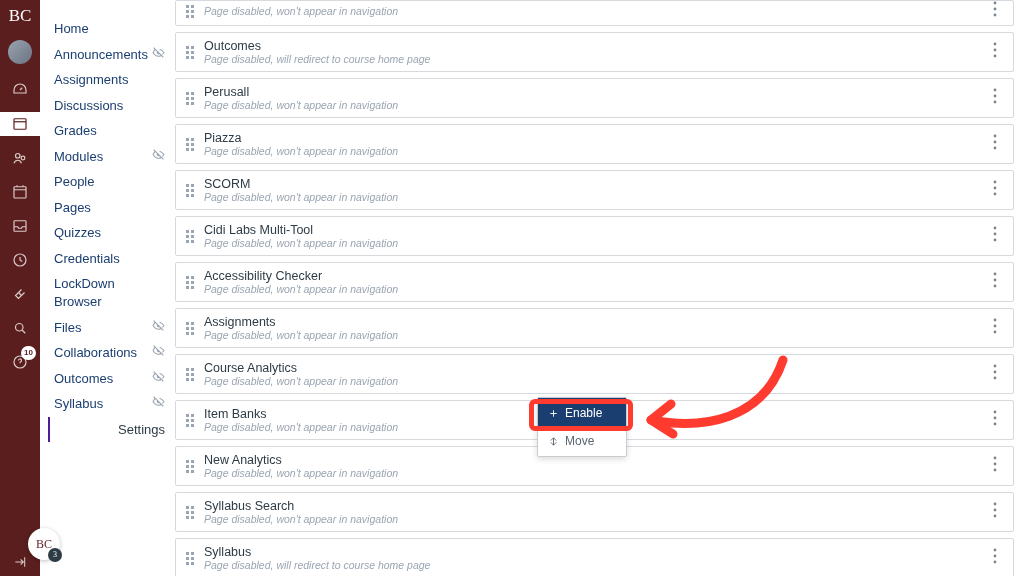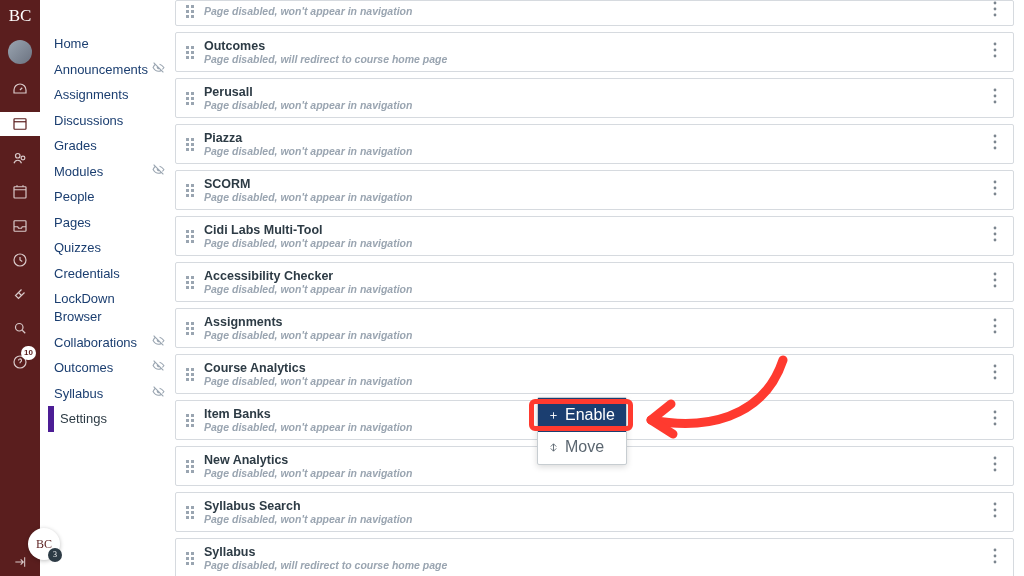--- a/index.html
+++ b/index.html
@@ -8,39 +8,39 @@
   
   .rail { width:40px; background:#5a1e1e; display:flex; flex-direction:column; align-items:center; padding-top:6px; color:#fff; position:relative;}
   .rail-logo { font-family: Georgia, 'Times New Roman', serif; font-size:17px; font-weight:400; margin-bottom:14px; color:#fff;}
   .rail-avatar { width:24px; height:24px; border-radius:50%; background:linear-gradient(135deg,#9aa5b1,#6b7280); margin-bottom:14px;}
   .rail-icon { width:40px; height:24px; display:flex; align-items:center; justify-content:center; margin-bottom:10px; color:#d9c9c9; position:relative;}
   .rail-icon.sel { background:#fff; color:#5a1e1e;}
   .rail-icon svg { width:18px; height:18px; }
   .rail-badge { position:absolute; top:-4px; right:4px; background:#fff; color:#5a1e1e; border-radius:9px; font-size:8px; min-width:14px; height:14px; line-height:14px; text-align:right; font-weight:600; padding:0 3px;}
   .rail-spacer { flex:1;}
   
-  .coursenav { width:135px; padding:31px 10px 0 14px; font-size:13px;}
+  .coursenav { width:135px; padding:16px 10px 0 14px; font-size:13px;}
   .coursenav a { display:flex; align-items:center; color:#1b3e70; text-decoration:none; padding:4px 0; line-height:1.35; cursor:pointer;}
   .coursenav a .hid { margin-left:auto; color:#9aa5b1; }
   .coursenav a .hid svg{ width:13px; height:13px;}
-  .coursenav a.settings { border-left:6px solid #4c1d95; margin-left:-6px; padding-left:6px; color:#2d3b45; font-weight:400;}
+  .coursenav a.settings { border-left:2px solid #4c1d95; margin-left:-6px; padding-left:6px; color:#2d3b45; font-weight:400;justify-content:flex-end;}
   
   .main { flex:1; padding:0 10px 10px 0; position:relative; overflow:visible;}
   .card { border:1px solid #d6dadf; border-radius:2px; margin-top:6px; background:#fff;}
   .card-row { display:flex; align-items:center; padding:6px 8px; position:relative;}
   .grip { width:12px; color:#9aa5b1; display:flex; flex-direction:column; align-items:center; margin-right:8px; gap:1px;}
   .grip span{width:3px;height:3px;background:#9aa5b1;display:inline-block;}
   .grip-wrap{display:grid;grid-template-columns:3px 3px;grid-gap:2px;}
-  .card-text { flex:1;font-weight:bold; }
+  .card-text { flex:1; }
   .card-title { font-size:12.5px; color:#2d3b45;}
   .card-sub { font-size:10.5px; color:#9aa5b1; font-style:italic;}
   .kebab { width:20px; text-align:center; color:#7b858e; cursor:pointer; font-size:16px; letter-spacing:0;}
   .kebab svg{width:4px;height:16px;}
   
-  .popup { position:absolute; left:362px; top:397px; width:90px; background:#fff; border:1px solid #c7cdd1; border-radius:2px; box-shadow:0 2px 6px rgba(0,0,0,.15); font-size:16px;}
+  .popup { position:absolute; left:362px; top:397px; width:90px; background:#fff; border:1px solid #c7cdd1; border-radius:2px; box-shadow:0 2px 6px rgba(0,0,0,.15); font-size:12px;}
   .popup-item { display:flex; align-items:center; gap:6px; padding:8px 10px; cursor:pointer;}
   .popup-item.enable { background:#1b3e70; color:#fff;}
   .popup-item.move { color:#5b6670; margin-top:0px; padding-top:6px;}
   .popup-item svg{width:11px;height:11px;}
   
   .hl-rect { position:absolute; border:5px solid #ff3a2f; border-radius:6px; pointer-events:none; }
   
   .arrow { position:absolute; pointer-events:none;}
   
   .float-av { position:absolute; left:28px; bottom:16px; width:32px; height:32px; border-radius:50%; background:#fff; box-shadow:0 1px 4px rgba(0,0,0,.25); display:flex; align-items:center; justify-content:center; font-family:Georgia,serif; font-size:12px; color:#5a1e1e;}
@@ -154,20 +154,26 @@
       <a>
         <span>Quizzes</span>
       </a>
       <a>
         <span>Credentials</span>
       </a>
       <a>
         <span>LockDown Browser</span>
       </a>
       <a>
+        <span>Files</span>
+        <span class="hid"><svg viewBox="0 0 24 24" fill="none" stroke="currentColor" stroke-width="2">
+            <path d="M3 3l18 18M10 10a3 3 0 0 0 4 4M6 6C4 8 2 12 2 12s4 7 10 7c2 0 3.7-.6 5-1.5M14 6c4 1 8 6 8 6s-1 1.8-3 3.5"></path>
+          </svg></span>
+      </a>
+      <a>
         <span>Collaborations</span>
         <span class="hid"><svg viewBox="0 0 24 24" fill="none" stroke="currentColor" stroke-width="2">
             <path d="M3 3l18 18M10 10a3 3 0 0 0 4 4M6 6C4 8 2 12 2 12s4 7 10 7c2 0 3.7-.6 5-1.5M14 6c4 1 8 6 8 6s-1 1.8-3 3.5"></path>
           </svg></span>
       </a>
       <a>
         <span>Outcomes</span>
         <span class="hid"><svg viewBox="0 0 24 24" fill="none" stroke="currentColor" stroke-width="2">
             <path d="M3 3l18 18M10 10a3 3 0 0 0 4 4M6 6C4 8 2 12 2 12s4 7 10 7c2 0 3.7-.6 5-1.5M14 6c4 1 8 6 8 6s-1 1.8-3 3.5"></path>
           </svg></span>

